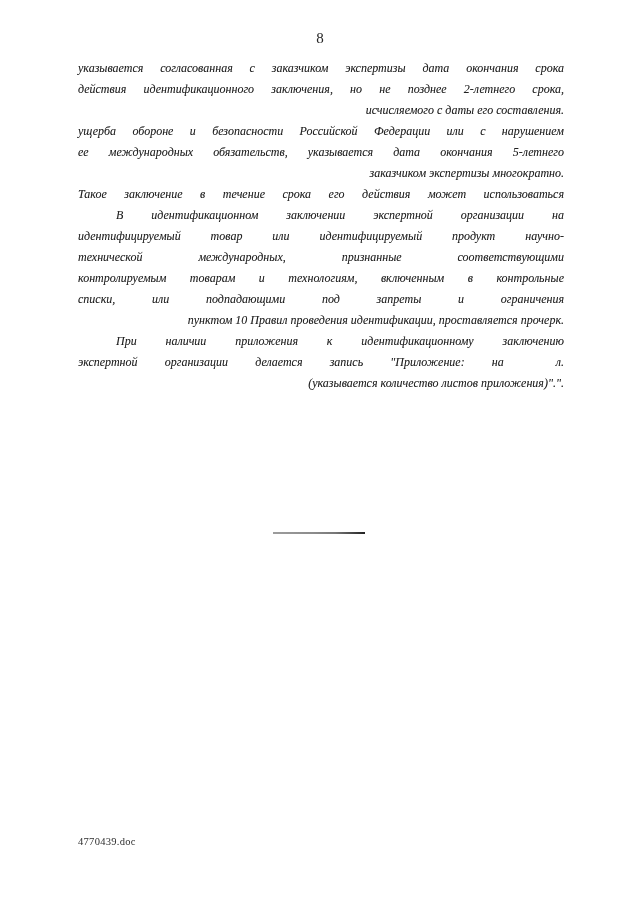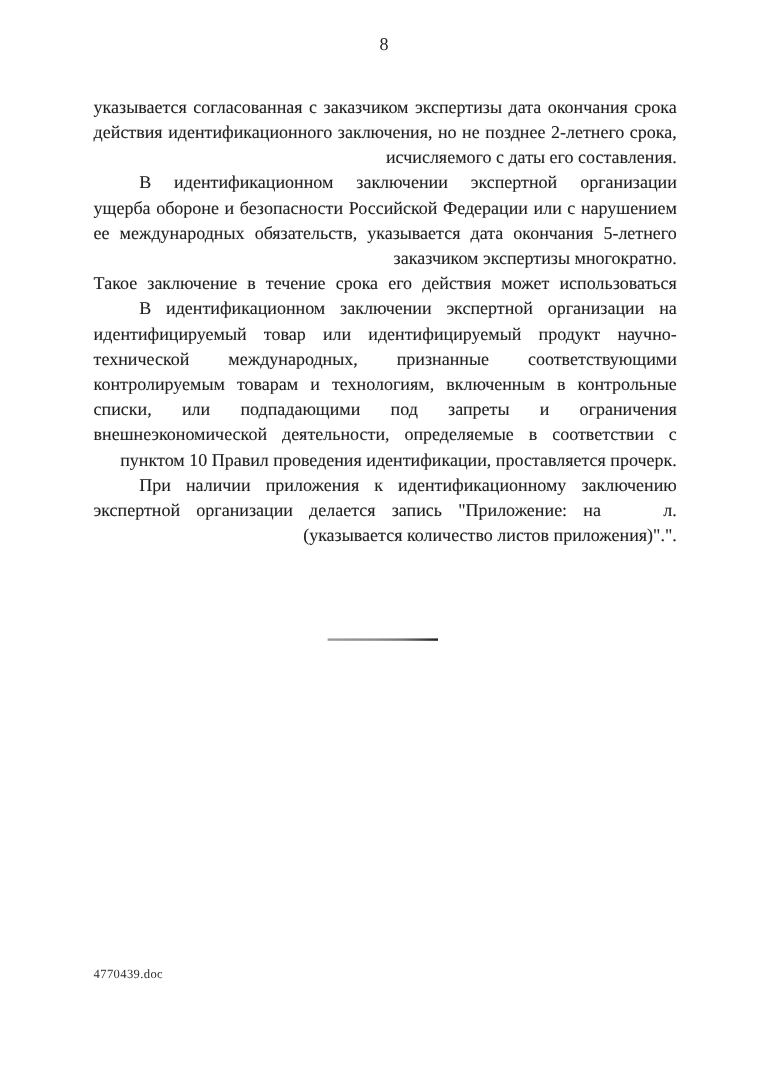--- a/index.html
+++ b/index.html
@@ -21,25 +21,26 @@
     top: 30px;
     left: 0;
     width: 100%;
     text-align: center;
     font-size: 15px;
     color: #262626;
   }
   .doc-body {
     position: absolute;
     left: 78px;
-    top: 80px;
+    top: 58px;
     width: 486px;
-    font-size: 15px;
+    font-size: 12px;
     line-height: 21px;
     text-shadow: 0 0 0.6px rgba(40,40,40,0.35);
+    font-style: italic;
   }
   .paragraph { margin: 0; }
   .line {
     text-align: right;
     white-space: normal;
   }
   .line.justify {
     text-align: justify;
     text-align-last: justify;
   }
@@ -54,51 +55,49 @@
     position: absolute;
     left: 273px;
     top: 532px;
     width: 92px;
     height: 2px;
     background: linear-gradient(to right, #9d9d9d 0%, #8b8b8b 45%, #777777 68%, #222222 100%);
   }
   .footer-filename {
     position: absolute;
     left: 78px;
-    top: 807px;
+    top: 836px;
     font-size: 10.5px;
     letter-spacing: 0.3px;
     color: #2d2d2d;
   }
 </style>
 </head>
 <body>
 
 <div class="page">
   <div class="page-number">8</div>
   <div class="doc-body">
       <div class="paragraph">
         <div class="line justify">указывается согласованная с заказчиком экспертизы дата окончания срока</div>
         <div class="line justify">действия идентификационного заключения, но не позднее 2-летнего срока,</div>
         <div class="line">исчисляемого с даты его составления.</div>
       </div>
       <div class="paragraph">
-        <div class="line justify indent">В идентификационном заключении экспертной организации</div>
         <div class="line justify">ущерба обороне и безопасности Российской Федерации или с нарушением</div>
         <div class="line justify">ее международных обязательств, указывается дата окончания 5-летнего</div>
         <div class="line">заказчиком экспертизы многократно.</div>
         <div class="line justify">Такое заключение в течение срока его действия может использоваться</div>
       </div>
       <div class="paragraph">
         <div class="line justify indent">В идентификационном заключении экспертной организации на</div>
         <div class="line justify">идентифицируемый товар или идентифицируемый продукт научно-</div>
         <div class="line justify">технической международных, признанные соответствующими</div>
         <div class="line justify">контролируемым товарам и технологиям, включенным в контрольные</div>
         <div class="line justify">списки, или подпадающими под запреты и ограничения</div>
-        <div class="line justify">внешнеэкономической деятельности, определяемые в соответствии с</div>
         <div class="line">пунктом 10 Правил проведения идентификации, проставляется прочерк.</div>
       </div>
       <div class="paragraph">
         <div class="line justify indent">При наличии приложения к идентификационному заключению</div>
         <div class="line justify"><span>экспертной организации делается запись "Приложение: на</span><span class="fill-gap"></span><span>л.</span></div>
         <div class="line">(указывается количество листов приложения)".".</div>
       </div>
     </div>
   <div class="separator-line"></div>
   <div class="footer-filename">4770439.doc</div>

